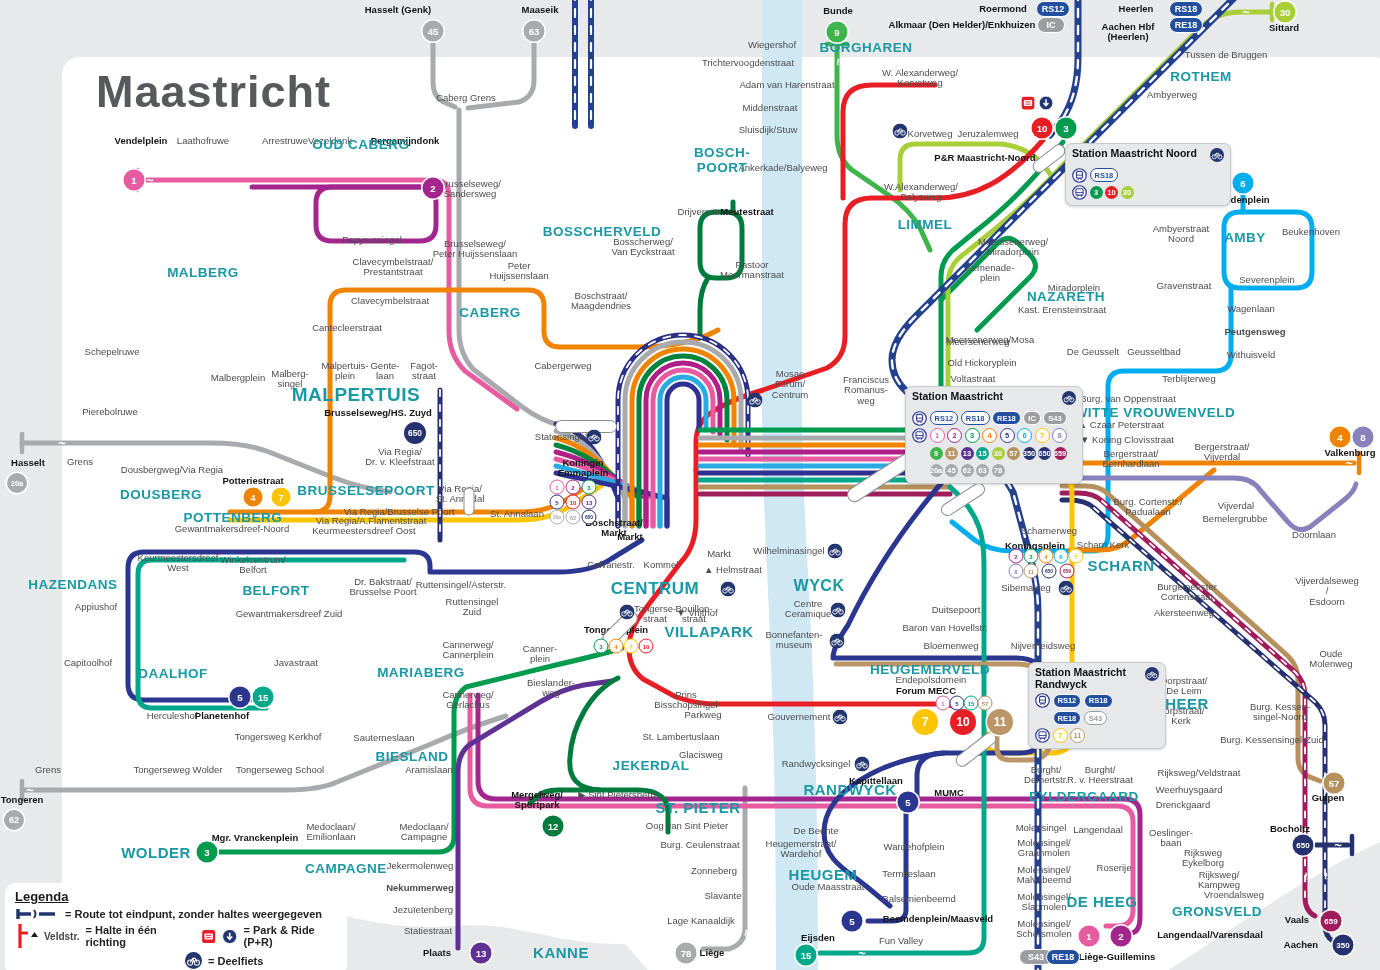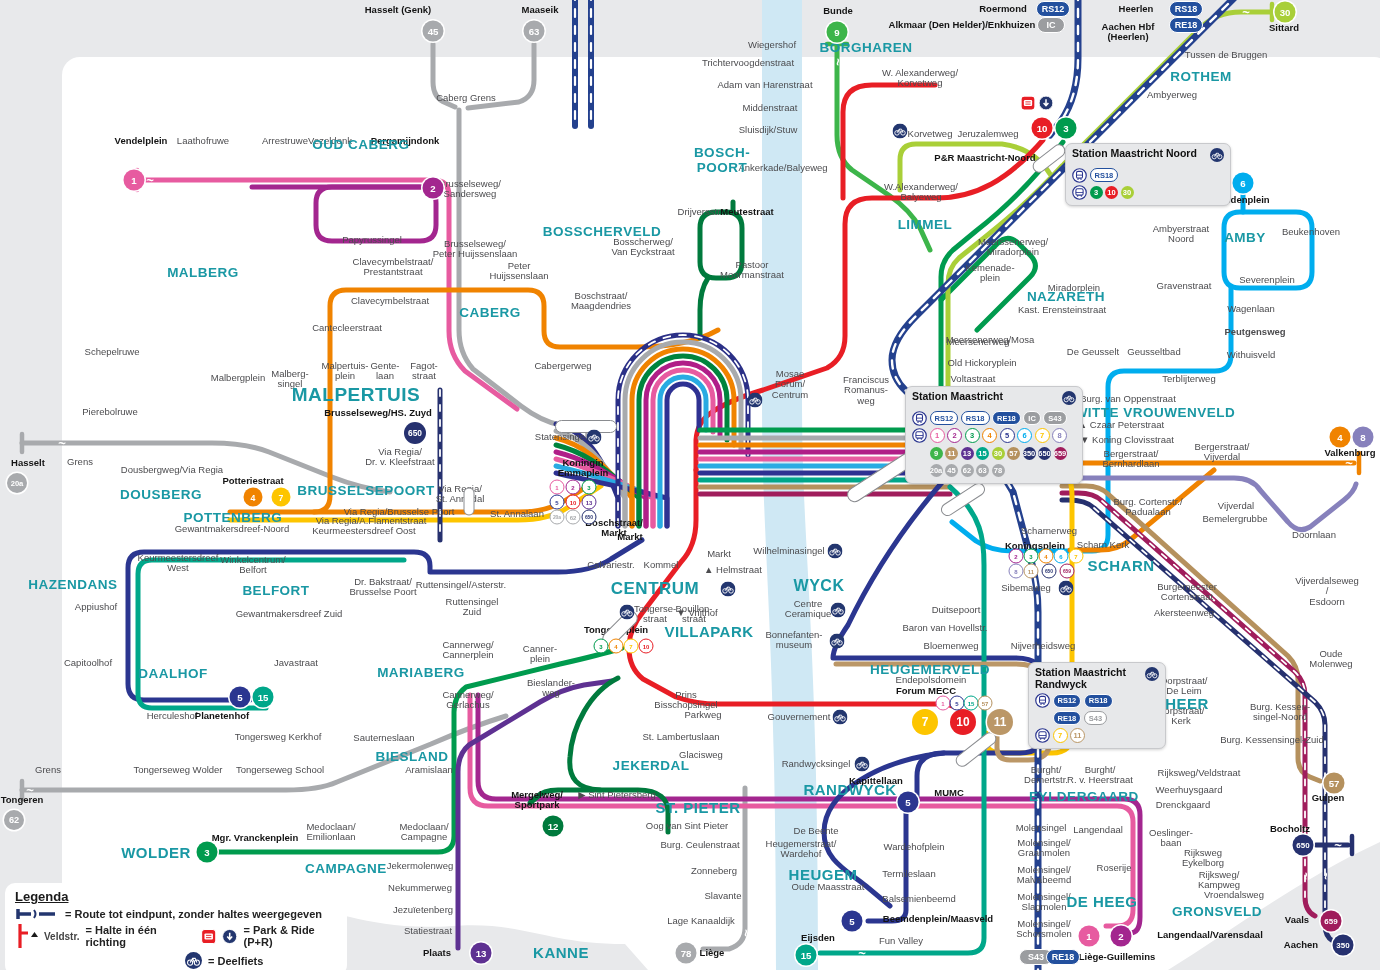--- a/index.html
+++ b/index.html
@@ -141,20 +141,21 @@
       <path stroke="#24418e" stroke-width="7" d="M1078,-8 V58 Q1078,96 1061,121 L1050,135"></path>
       <path stroke="#fff" stroke-width="2.4" stroke-dasharray="8 9" d="M1078,-8 V58 Q1078,96 1061,121 L1050,135"></path>
       <path stroke="#24418e" stroke-width="6" d="M575,-8 V126"></path>
       <path stroke="#fff" stroke-width="2.2" stroke-dasharray="8 9" d="M575,-8 V126"></path>
       <path stroke="#24418e" stroke-width="6" d="M591,-8 V126"></path>
       <path stroke="#fff" stroke-width="2.2" stroke-dasharray="8 9" d="M591,-8 V126"></path>
     </g>
   </svg>
 
   <div id="labels">
+    <div class="map-title">Maastricht</div>
     <div class="legend">
       <div class="lg-title">Legenda</div>
       <div id="legend-items">
           <div class="lg-item" style="position: static;">
             <svg width="44" height="12">
               <path d="M3,1 V11 M3,6 H16 M24,6 H40" stroke="#23366f" stroke-width="3.5" fill="none"></path>
               <path d="M19,2 q3,4 0,8" stroke="#23366f" stroke-width="2" fill="none"></path>
             </svg>
             <span>= Route tot eindpunt, zonder haltes weergegeven</span>
           </div>
@@ -198,21 +199,21 @@
       <div class="stop b" style="left: 1003px; top: 9px; position: absolute;">Roermond</div>
       <div class="stop b" style="left: 962px; top: 25px; position: absolute;">Alkmaar (Den Helder)/Enkhuizen</div>
       <div class="stop b" style="left: 1136px; top: 9px; position: absolute;">Heerlen</div>
       <div class="stop b" style="left: 1128px; top: 32px; position: absolute;">Aachen Hbf
 (Heerlen)</div>
       <div class="stop b" style="left: 1284px; top: 28px; position: absolute;">Sittard</div>
       <div class="stop" style="left: 1226px; top: 55px; position: absolute;">Tussen de Bruggen</div>
       <div class="stop" style="left: 1172px; top: 95px; position: absolute;">Ambyerweg</div>
       <div class="stop" style="left: 772px; top: 45px; position: absolute;">Wiegershof</div>
       <div class="stop" style="left: 748px; top: 63px; position: absolute;">Trichtervoogdenstraat</div>
-      <div class="stop" style="left: 765px; top: 85px; position: absolute; text-align: right;">Adam van Harenstraat</div>
+      <div class="stop" style="left: 787px; top: 85px; position: absolute; text-align: right;">Adam van Harenstraat</div>
       <div class="stop" style="left: 770px; top: 108px; position: absolute;">Middenstraat</div>
       <div class="stop" style="left: 768px; top: 130px; position: absolute;">Sluisdijk/Stuw</div>
       <div class="stop" style="left: 783px; top: 168px; position: absolute;">Ankerkade/Balyeweg</div>
       <div class="stop" style="left: 920px; top: 78px; position: absolute;">W. Alexanderweg/
 Korvetweg</div>
       <div class="stop" style="left: 930px; top: 134px; position: absolute;">Korvetweg</div>
       <div class="stop" style="left: 988px; top: 134px; position: absolute;">Jeruzalemweg</div>
       <div class="stop b" style="left: 985px; top: 158px; position: absolute;">P&amp;R Maastricht-Noord</div>
       <div class="stop" style="left: 921px; top: 192px; position: absolute;">W.Alexanderweg/
 Balyeweg</div>
@@ -345,21 +346,21 @@
       <div class="stop" style="left: 681px; top: 737px; position: absolute;">St. Lambertuslaan</div>
       <div class="stop" style="left: 701px; top: 755px; position: absolute;">Glacisweg</div>
       <div class="stop" style="left: 384px; top: 738px; position: absolute;">Sauterneslaan</div>
       <div class="stop" style="left: 429px; top: 770px; position: absolute;">Aramislaan</div>
       <div class="stop" style="left: 331px; top: 832px; position: absolute;">Medoclaan/
 Emilionlaan</div>
       <div class="stop" style="left: 424px; top: 832px; position: absolute;">Medoclaan/
 Campagne</div>
       <div class="stop b" style="left: 255px; top: 838px; position: absolute;">Mgr. Vranckenplein</div>
       <div class="stop" style="left: 420px; top: 866px; position: absolute;">Jekermolenweg</div>
-      <div class="stop" style="left: 420px; top: 888px; position: absolute;">Nekummerweg</div>
+      <div class="stop" style="left: 420px; top: 888px; position: absolute; font-weight: bold;">Nekummerweg</div>
       <div class="stop" style="left: 423px; top: 910px; position: absolute;">Jezuïetenberg</div>
       <div class="stop" style="left: 428px; top: 931px; position: absolute;">Statiestraat</div>
       <div class="stop b" style="left: 437px; top: 953px; position: absolute;">Plaats</div>
       <div class="stop b" style="left: 537px; top: 800px; position: absolute;">Mergelweg/
 Sportpark</div>
       <div class="stop" style="left: 617px; top: 795px; position: absolute;">▶ Sint Pietersberg</div>
       <div class="stop" style="left: 687px; top: 826px; position: absolute;">Oog van Sint Pieter</div>
       <div class="stop" style="left: 700px; top: 845px; position: absolute;">Burg. Ceulenstraat</div>
       <div class="stop" style="left: 714px; top: 871px; position: absolute;">Zonneberg</div>
       <div class="stop" style="left: 723px; top: 896px; position: absolute;">Slavante</div>

